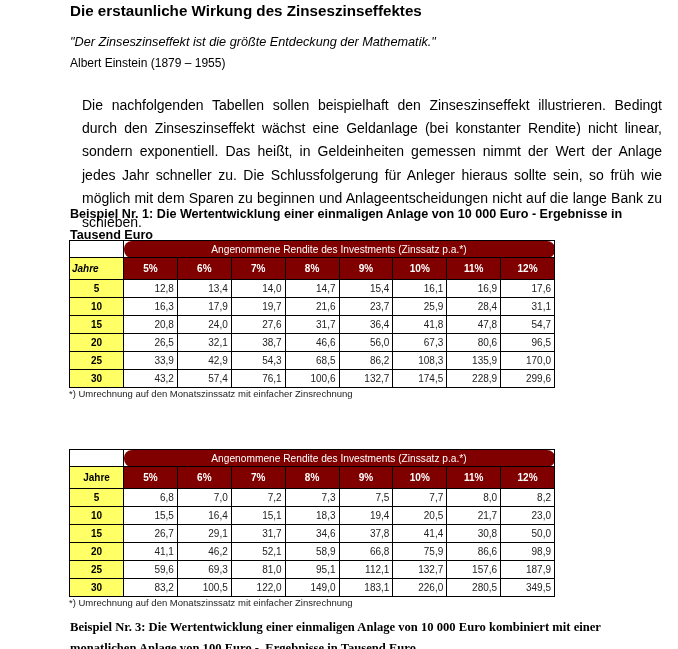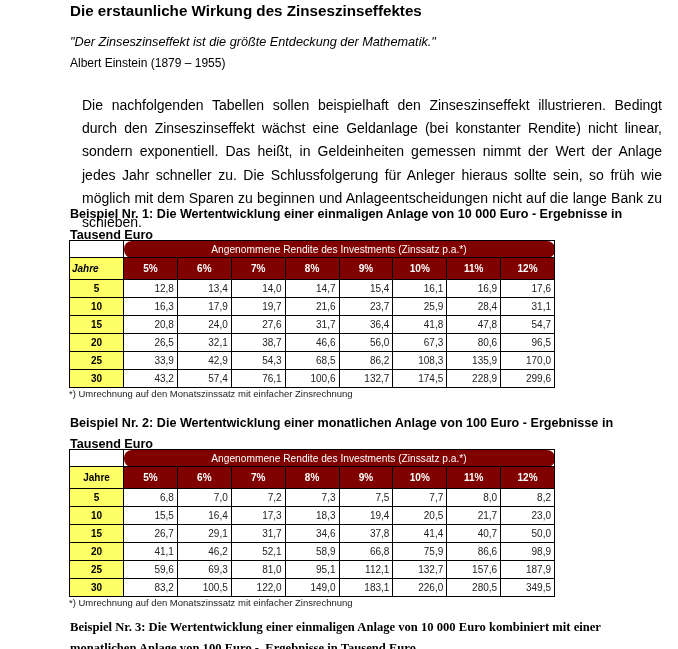--- a/index.html
+++ b/index.html
@@ -245,21 +245,20 @@
       <td class="val">100,6</td>
       <td class="val">132,7</td>
       <td class="val">174,5</td>
       <td class="val">228,9</td>
       <td class="val">299,6</td>
     </tr>
   </tbody>
     </table>
   <div class="footnote fn1">*) Umrechnung auf den Monatszinssatz mit einfacher Zinsrechnung</div>
 
-  <h2 class="ex-title ex2-title">Beispiel Nr. 2: Die Wertentwicklung einer monatlichen Anlage von 100 Euro - Ergebnisse in Tausend Euro</h2>
   <table class="rtable t2">
     <colgroup>
       <col style="width:54px">
       <col span="8" style="width:53.875px">
     </colgroup>
     <tbody>
         <tr class="h1">
       <td class="blank"></td>
       <th class="group-head" colspan="8">Angenommene Rendite des Investments (Zinssatz p.a.*)</th>
     </tr>
@@ -282,36 +281,36 @@
       <td class="val">7,3</td>
       <td class="val">7,5</td>
       <td class="val">7,7</td>
       <td class="val">8,0</td>
       <td class="val">8,2</td>
     </tr>
     <tr class="d">
       <td class="year">10</td>
       <td class="val">15,5</td>
       <td class="val">16,4</td>
-      <td class="val">17,3</td>
+      <td class="val">15,1</td>
       <td class="val">18,3</td>
       <td class="val">19,4</td>
       <td class="val">20,5</td>
       <td class="val">21,7</td>
       <td class="val">23,0</td>
     </tr>
     <tr class="d">
       <td class="year">15</td>
       <td class="val">26,7</td>
       <td class="val">29,1</td>
       <td class="val">31,7</td>
       <td class="val">34,6</td>
       <td class="val">37,8</td>
       <td class="val">41,4</td>
-      <td class="val">40,7</td>
+      <td class="val">30,8</td>
       <td class="val">50,0</td>
     </tr>
     <tr class="d">
       <td class="year">20</td>
       <td class="val">41,1</td>
       <td class="val">46,2</td>
       <td class="val">52,1</td>
       <td class="val">58,9</td>
       <td class="val">66,8</td>
       <td class="val">75,9</td>

